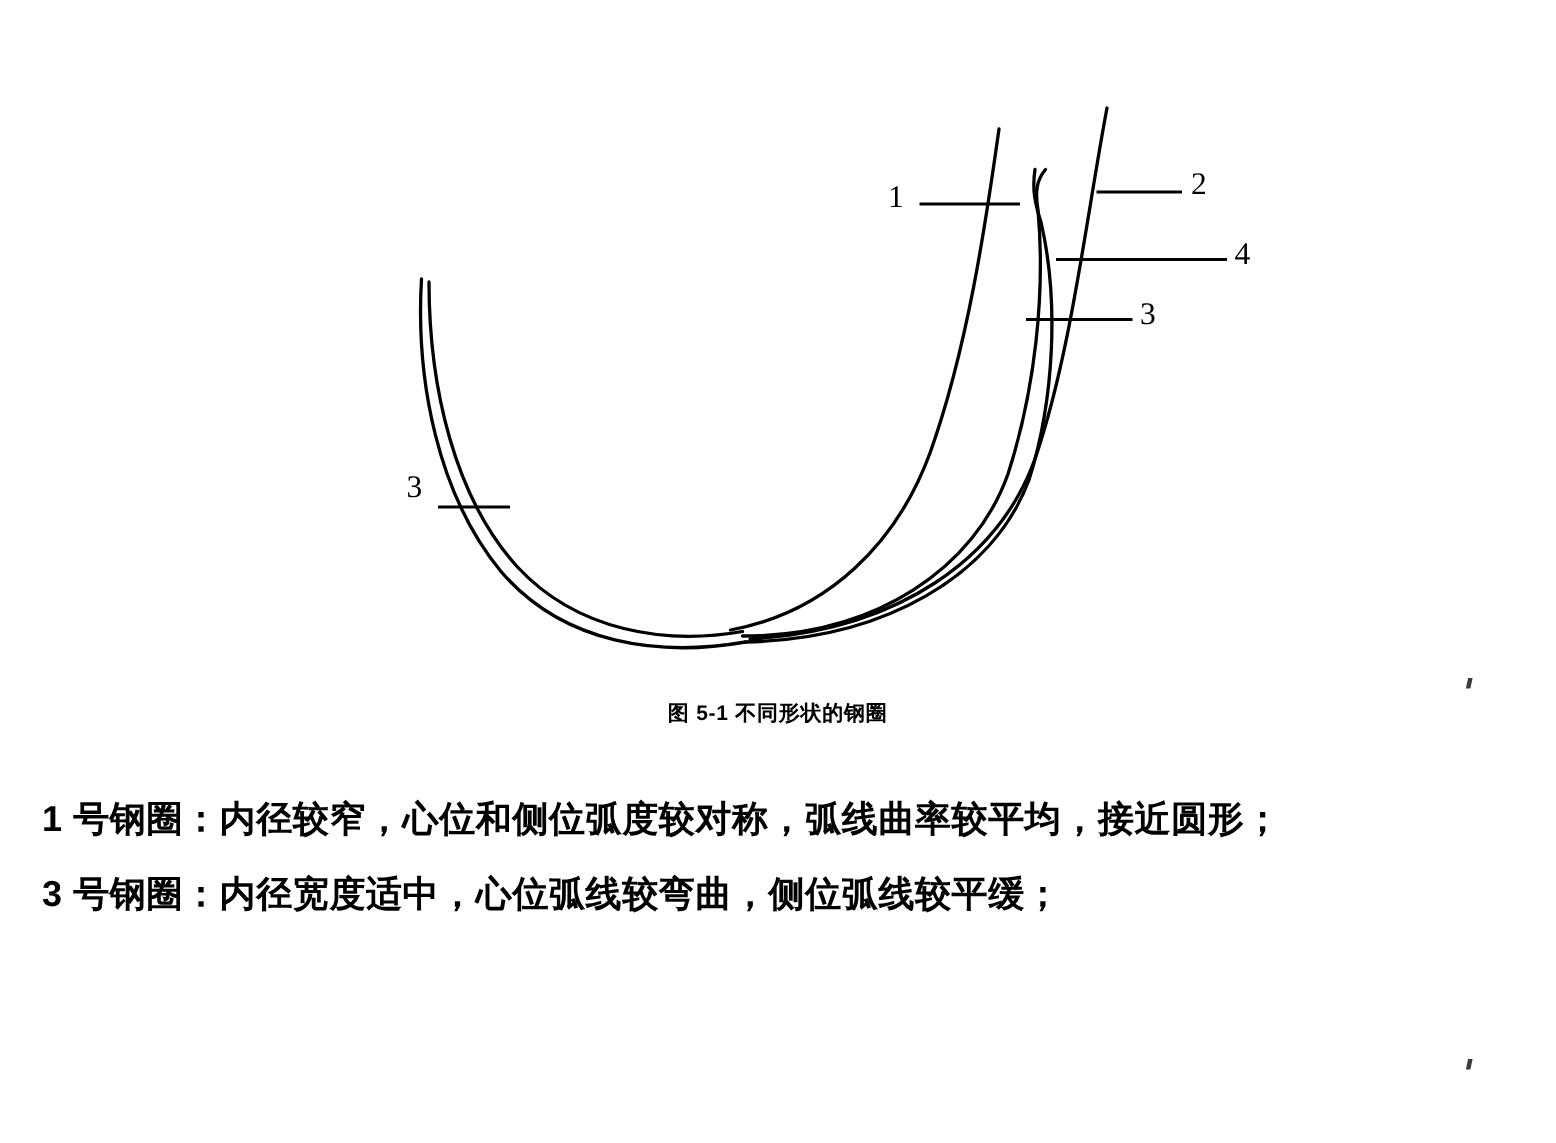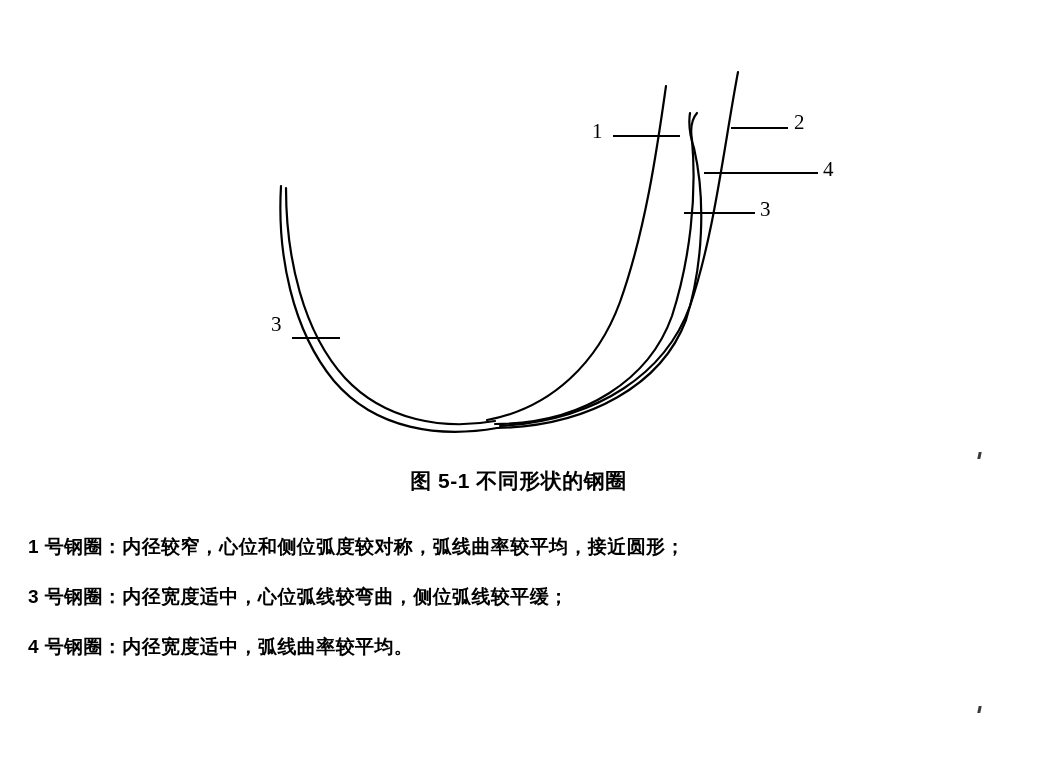--- a/index.html
+++ b/index.html
@@ -39,33 +39,33 @@
     line-height: 1;
   }
   #caption {
     position: absolute;
     left: 0;
     top: 467px;
     width: 1037px;
     text-align: center;
     font-family: "Liberation Sans", "DejaVu Sans", sans-serif;
     font-weight: bold;
-    font-size: 21px;
+    font-size: 14px;
     letter-spacing: 0.5px;
   }
   #body-text {
     position: absolute;
     left: 28px;
     top: 522px;
     width: 980px;
   }
   .body-line {
     font-family: "Liberation Sans", "DejaVu Sans", sans-serif;
     font-weight: bold;
-    font-size: 19px;
+    font-size: 24px;
     line-height: 50px;
     letter-spacing: 0.4px;
     white-space: nowrap;
   }
   .speck {
     position: absolute;
     width: 3px;
     height: 7px;
     background: #3a3a3a;
     transform: skewX(-12deg);
@@ -108,19 +108,18 @@
     <span class="fig-label" style="left:823px; top:159px;">4</span>
     <span class="fig-label" style="left:760px; top:199px;">3</span>
     <span class="fig-label" style="left:271px; top:314px;">3</span>
   </div>
 
   <div id="caption">图 5-1  不同形状的钢圈</div>
 
   <div id="body-text">
     <div class="body-line">1 号钢圈：内径较窄，心位和侧位弧度较对称，弧线曲率较平均，接近圆形；</div>
     <div class="body-line">3 号钢圈：内径宽度适中，心位弧线较弯曲，侧位弧线较平缓；</div>
-    <div class="body-line">4 号钢圈：内径宽度适中，弧线曲率较平均。</div>
   </div>
 
   <div class="speck" style="left:978px; top:452px;"></div>
   <div class="speck" style="left:978px; top:706px;"></div>
 
 </div>
 
 </body></html>

